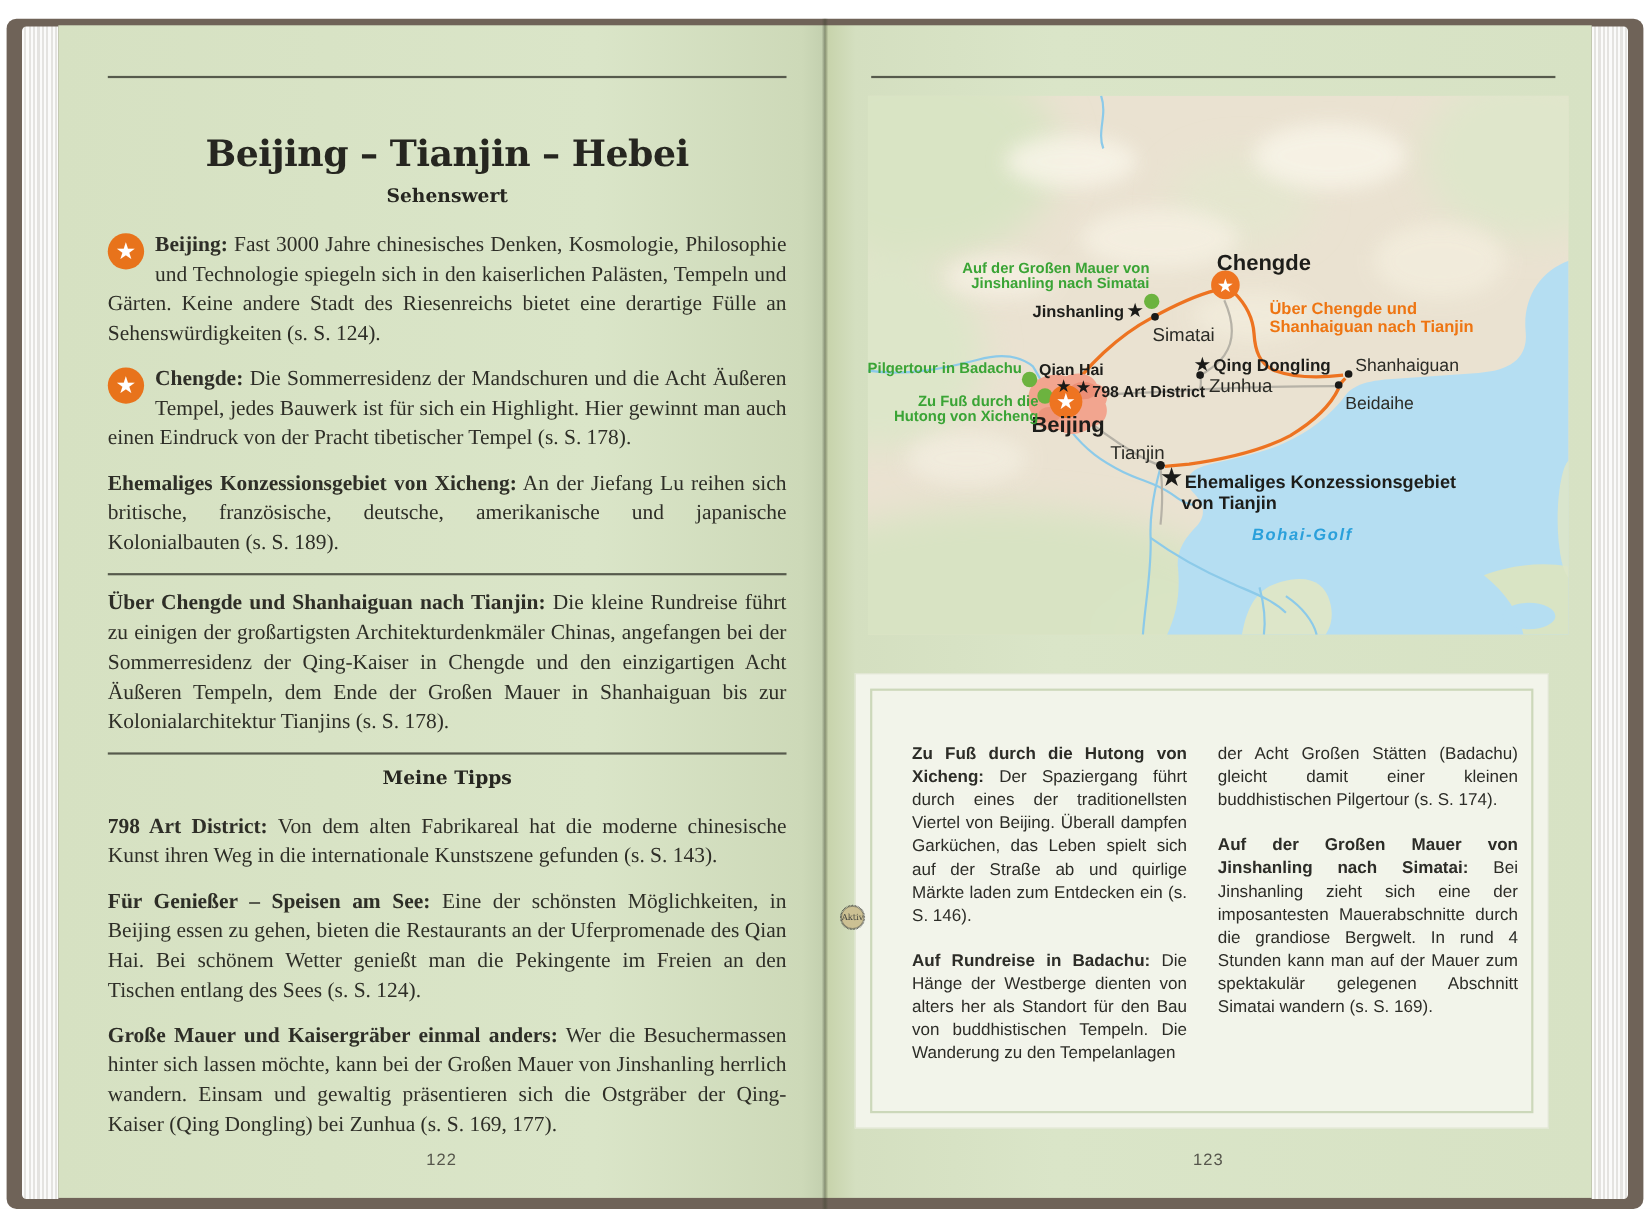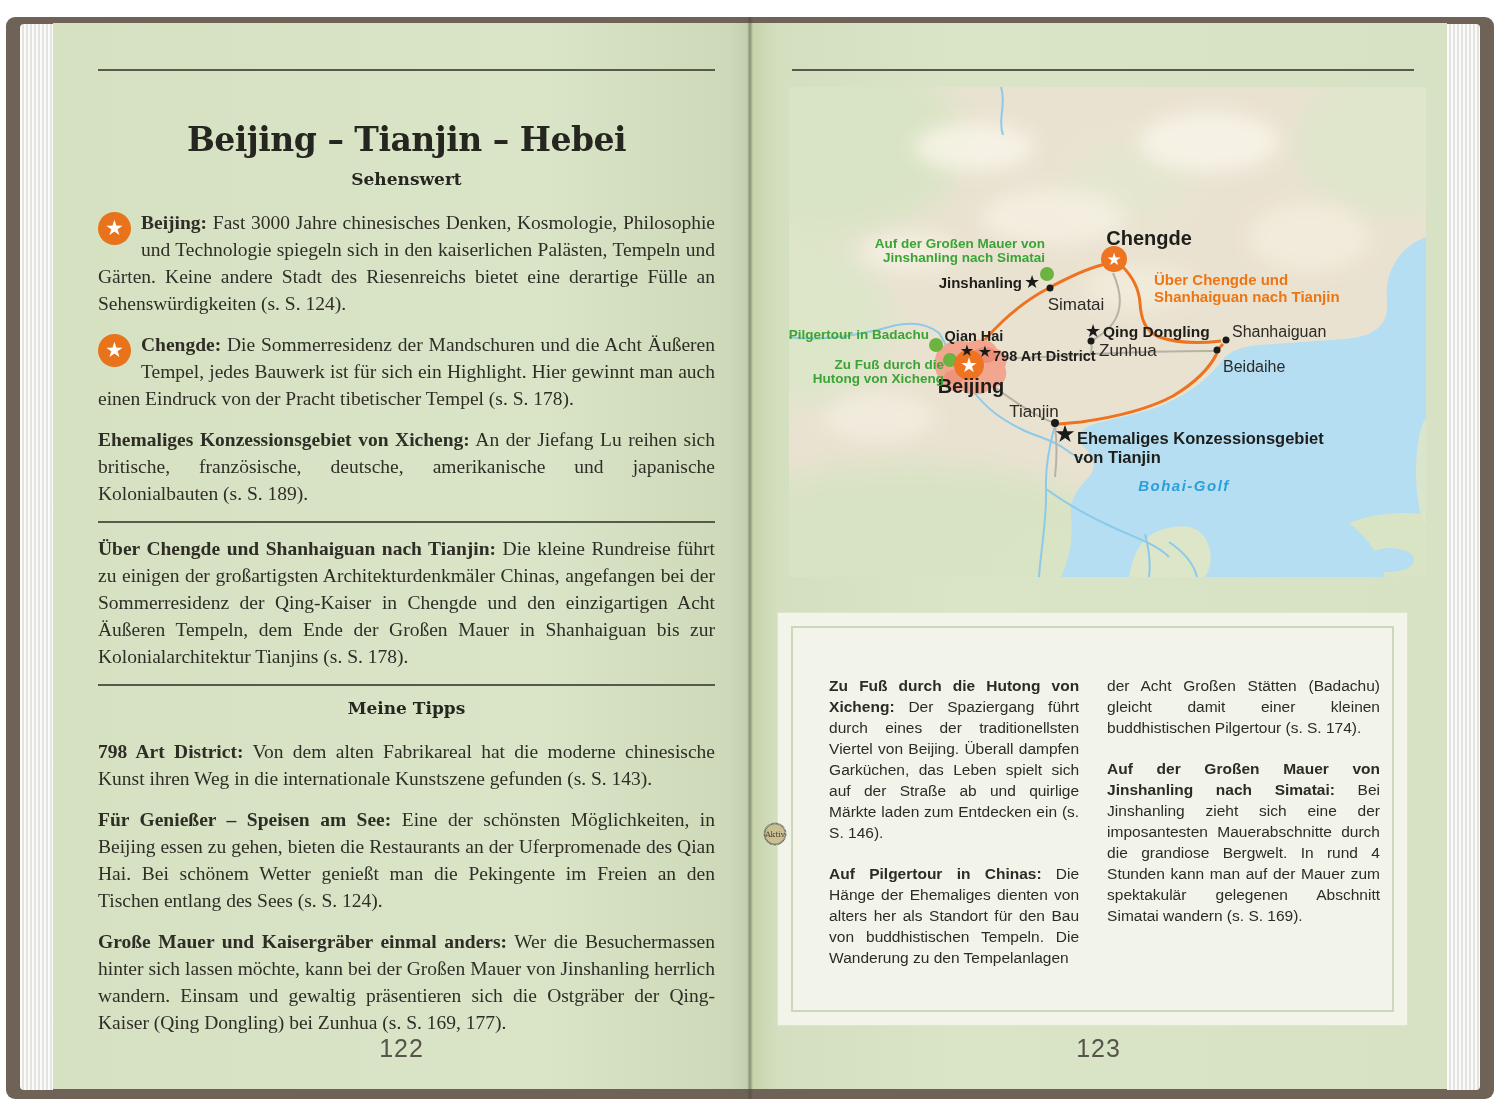--- a/index.html
+++ b/index.html
@@ -26,21 +26,21 @@
   .sec-head{font-family:"DejaVu Serif",serif;font-weight:bold;font-size:17px;
             text-align:center;color:#262620;margin:0 0 20px 0;}
   .para{font-size:19.5px;line-height:27px;text-align:justify;margin:0 0 14px 0;}
   .para .lead{font-weight:bold;}
   .star-icon{float:left;width:33px;height:33px;border-radius:50%;background:#e8731b;
              color:#ffffff;font-family:"DejaVu Sans",sans-serif;font-size:21px;
              line-height:33px;text-align:center;margin:3px 10px 0 0;}
   .mid-rule{margin:13px 0 12px 0;}
   .route-head{margin-top:0;}
   .page-num{position:absolute;left:0;right:0;bottom:26px;text-align:center;
-            font-family:"Liberation Sans",sans-serif;font-size:25px;color:#55554b;
+            font-family:"Liberation Sans",sans-serif;font-size:15px;color:#55554b;
             letter-spacing:1px;}
 
   
   .map-wrap{position:absolute;left:39px;top:64px;width:637px;height:490px;}
   .mlbl{font-family:"Liberation Sans","DejaVu Sans",sans-serif;fill:#1d1d1a;}
   .b{font-weight:bold;}
   .grey{fill:#2b2b26;}
   .green-lbl{fill:#3aa435;font-weight:bold;}
   .orange-lbl{fill:#ee7512;font-weight:bold;}
   .water-lbl{fill:#2aa0db;font-weight:bold;font-style:italic;letter-spacing:1.5px;}
@@ -234,21 +234,21 @@
         <div class="aktiv-box">
           <div class="aktiv-inner">
             <svg class="badge" width="92" height="92" viewBox="0 0 92 92">
               <circle cx="46" cy="46" r="40" fill="none" stroke="#4b4b45" stroke-width="7" stroke-dasharray="2.6 2.3"></circle>
               <circle cx="46" cy="46" r="38.5" fill="#ccc093" stroke="#4b4b45" stroke-width="1.5"></circle>
               <text class="badge-text" x="46" y="56" text-anchor="middle">Aktiv</text>
             </svg>
             <div class="cols">
               <div class="col-l">
                 <p><span class="lead">Zu Fuß durch die Hutong von Xicheng:</span><span> Der Spaziergang führt durch eines der traditionellsten Viertel von Beijing. Überall dampfen Garküchen, das Leben spielt sich auf der Straße ab und quirlige Märkte laden zum Entdecken ein (s. S. 146).</span></p>
-                <p><span class="lead">Auf Pilgertour in Chinas:</span><span> Die Hänge der Ehemaliges dienten von alters her als Standort für den Bau von buddhistischen Tempeln. Die Wanderung zu den Tempelanlagen</span></p>
+                <p><span class="lead">Auf Rundreise in Badachu:</span><span> Die Hänge der Westberge dienten von alters her als Standort für den Bau von buddhistischen Tempeln. Die Wanderung zu den Tempelanlagen</span></p>
               </div>
               <div class="col-r">
                 <p><span class="lead"></span><span>der Acht Großen Stätten (Badachu) gleicht damit einer kleinen buddhistischen Pilgertour (s. S. 174).</span></p>
                 <p><span class="lead">Auf der Großen Mauer von Jinshanling nach Simatai:</span><span> Bei Jinshanling zieht sich eine der imposantesten Mauerabschnitte durch die grandiose Bergwelt. In rund 4 Stunden kann man auf der Mauer zum spektakulär gelegenen Abschnitt Simatai wandern (s. S. 169).</span></p>
               </div>
             </div>
           </div>
         </div>
 
         <div class="page-num">123</div>

